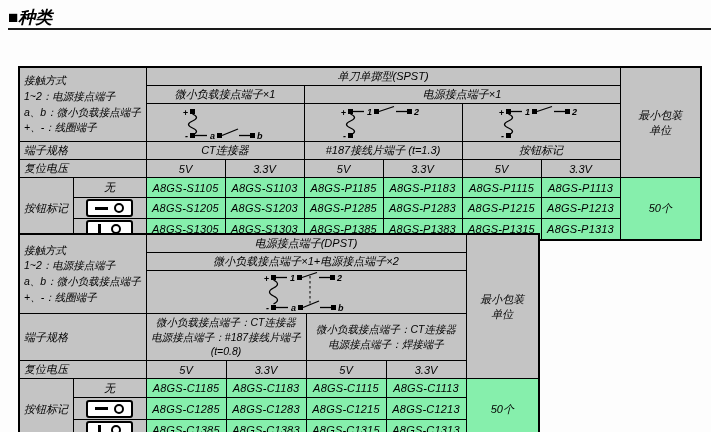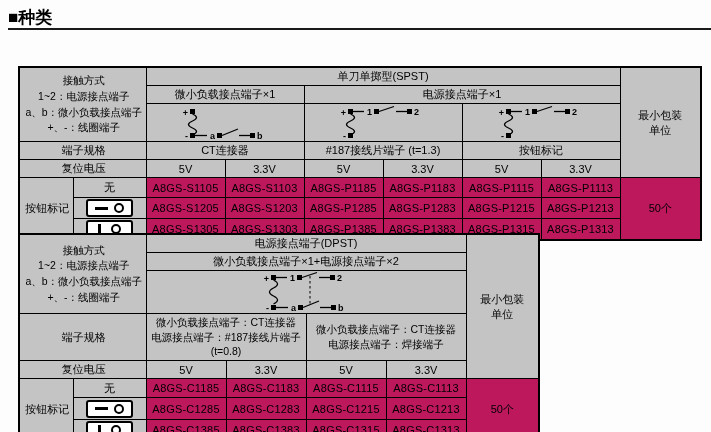--- a/index.html
+++ b/index.html
@@ -1,31 +1,31 @@
 <!DOCTYPE html>
 <html><head>
 <meta charset="utf-8">
 <style>
   * { margin:0; padding:0; box-sizing:border-box; }
   html,body { width:711px; height:432px; background:#fdfdfd; overflow:hidden;
     font-family:"Liberation Sans","DejaVu Sans",sans-serif; color:#000; }
-  .page { position:relative; width:620px; height:432px; }
+  .page { position:relative; width:620px; height:432px;font-style:italic; }
 
   .section-title { position:absolute; left:8px; top:6px; font-size:17px; font-weight:bold; }
   .title-rule { position:absolute; left:8px; top:28px; width:703px; height:2px; background:#1a1a1a; }
   .subsection-title { position:absolute; left:8px; top:38px; font-size:13px; font-weight:bold; }
 
   table.spec-table { position:absolute; left:18px; border-collapse:collapse; table-layout:fixed;
     border:2px solid #000; font-size:11px; }
   table.t1 { top:66px; width:682px; }
   table.t2 { top:233px; width:520px; }
   td { border:1px solid #000; background:#c4c4c4; vertical-align:middle; overflow:hidden;
     padding:1px 2px; text-align:center; }
-  td.white { background:#be185d; }
-  td.left { text-align:center; padding-left:4px; }
+  td.white { background:#86efac; }
+  td.left { text-align:left; padding-left:4px; }
   td.preline { white-space:pre-line; }
   td.contact { font-size:10.5px; line-height:1.5; white-space:pre-line; }
   td.spec2 { font-size:10.5px; line-height:1.4; }
   td.part { font-size:11px; letter-spacing:0.2px; }
   td.diagram { padding:0; }
 
   .mark-box { display:inline-flex; align-items:center; justify-content:space-evenly;
     width:47px; height:18px; background:#fff; border:2px solid #000; border-radius:3px;
     vertical-align:middle; }
   .mark-dash { width:13px; height:3px; background:#000; }

